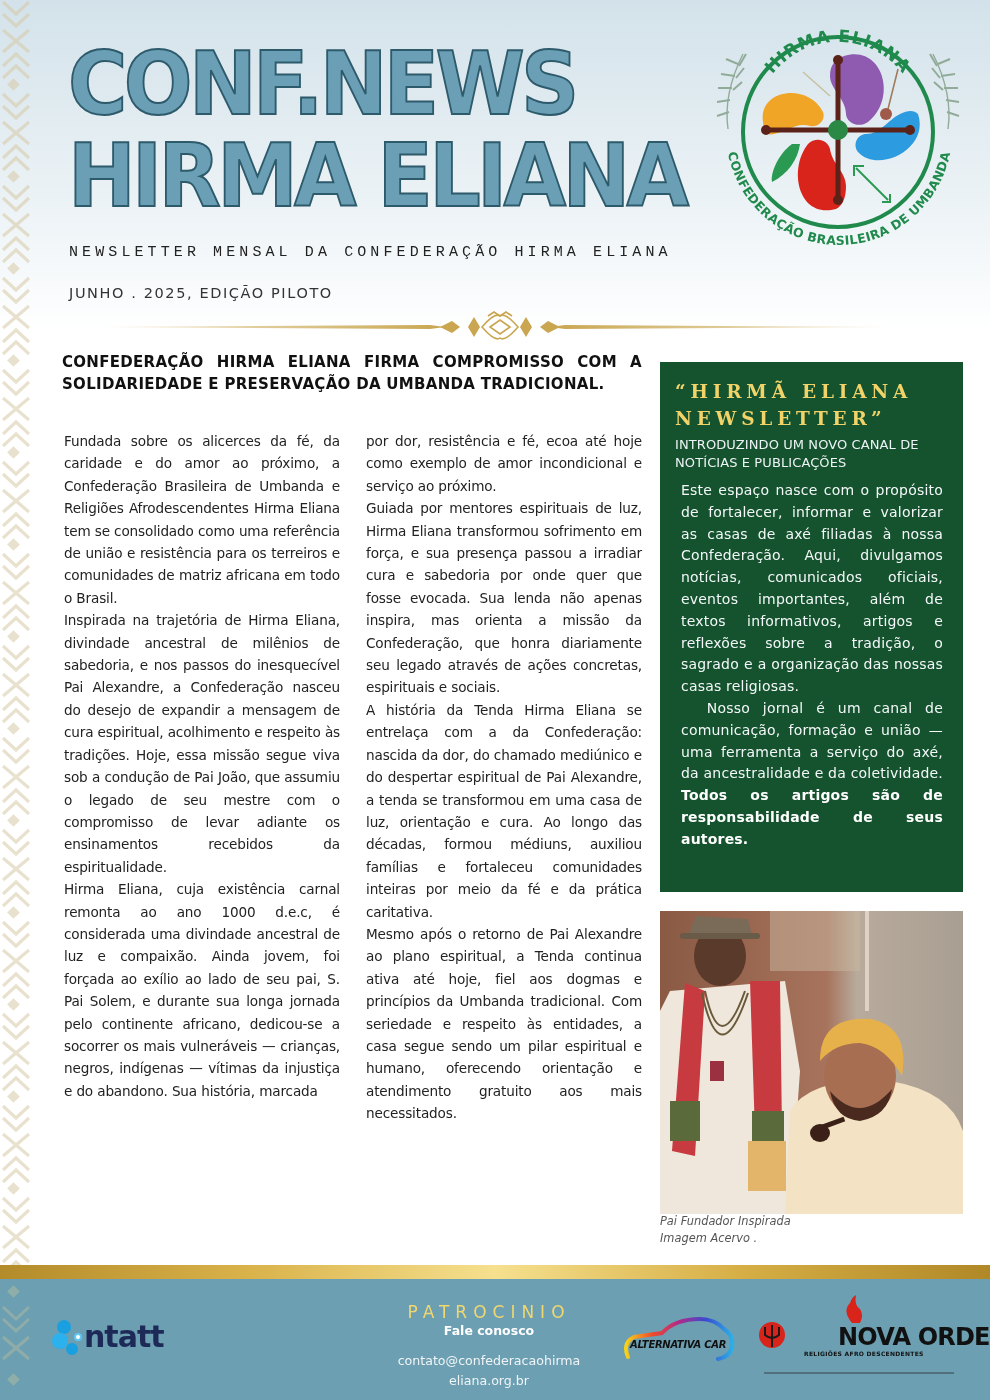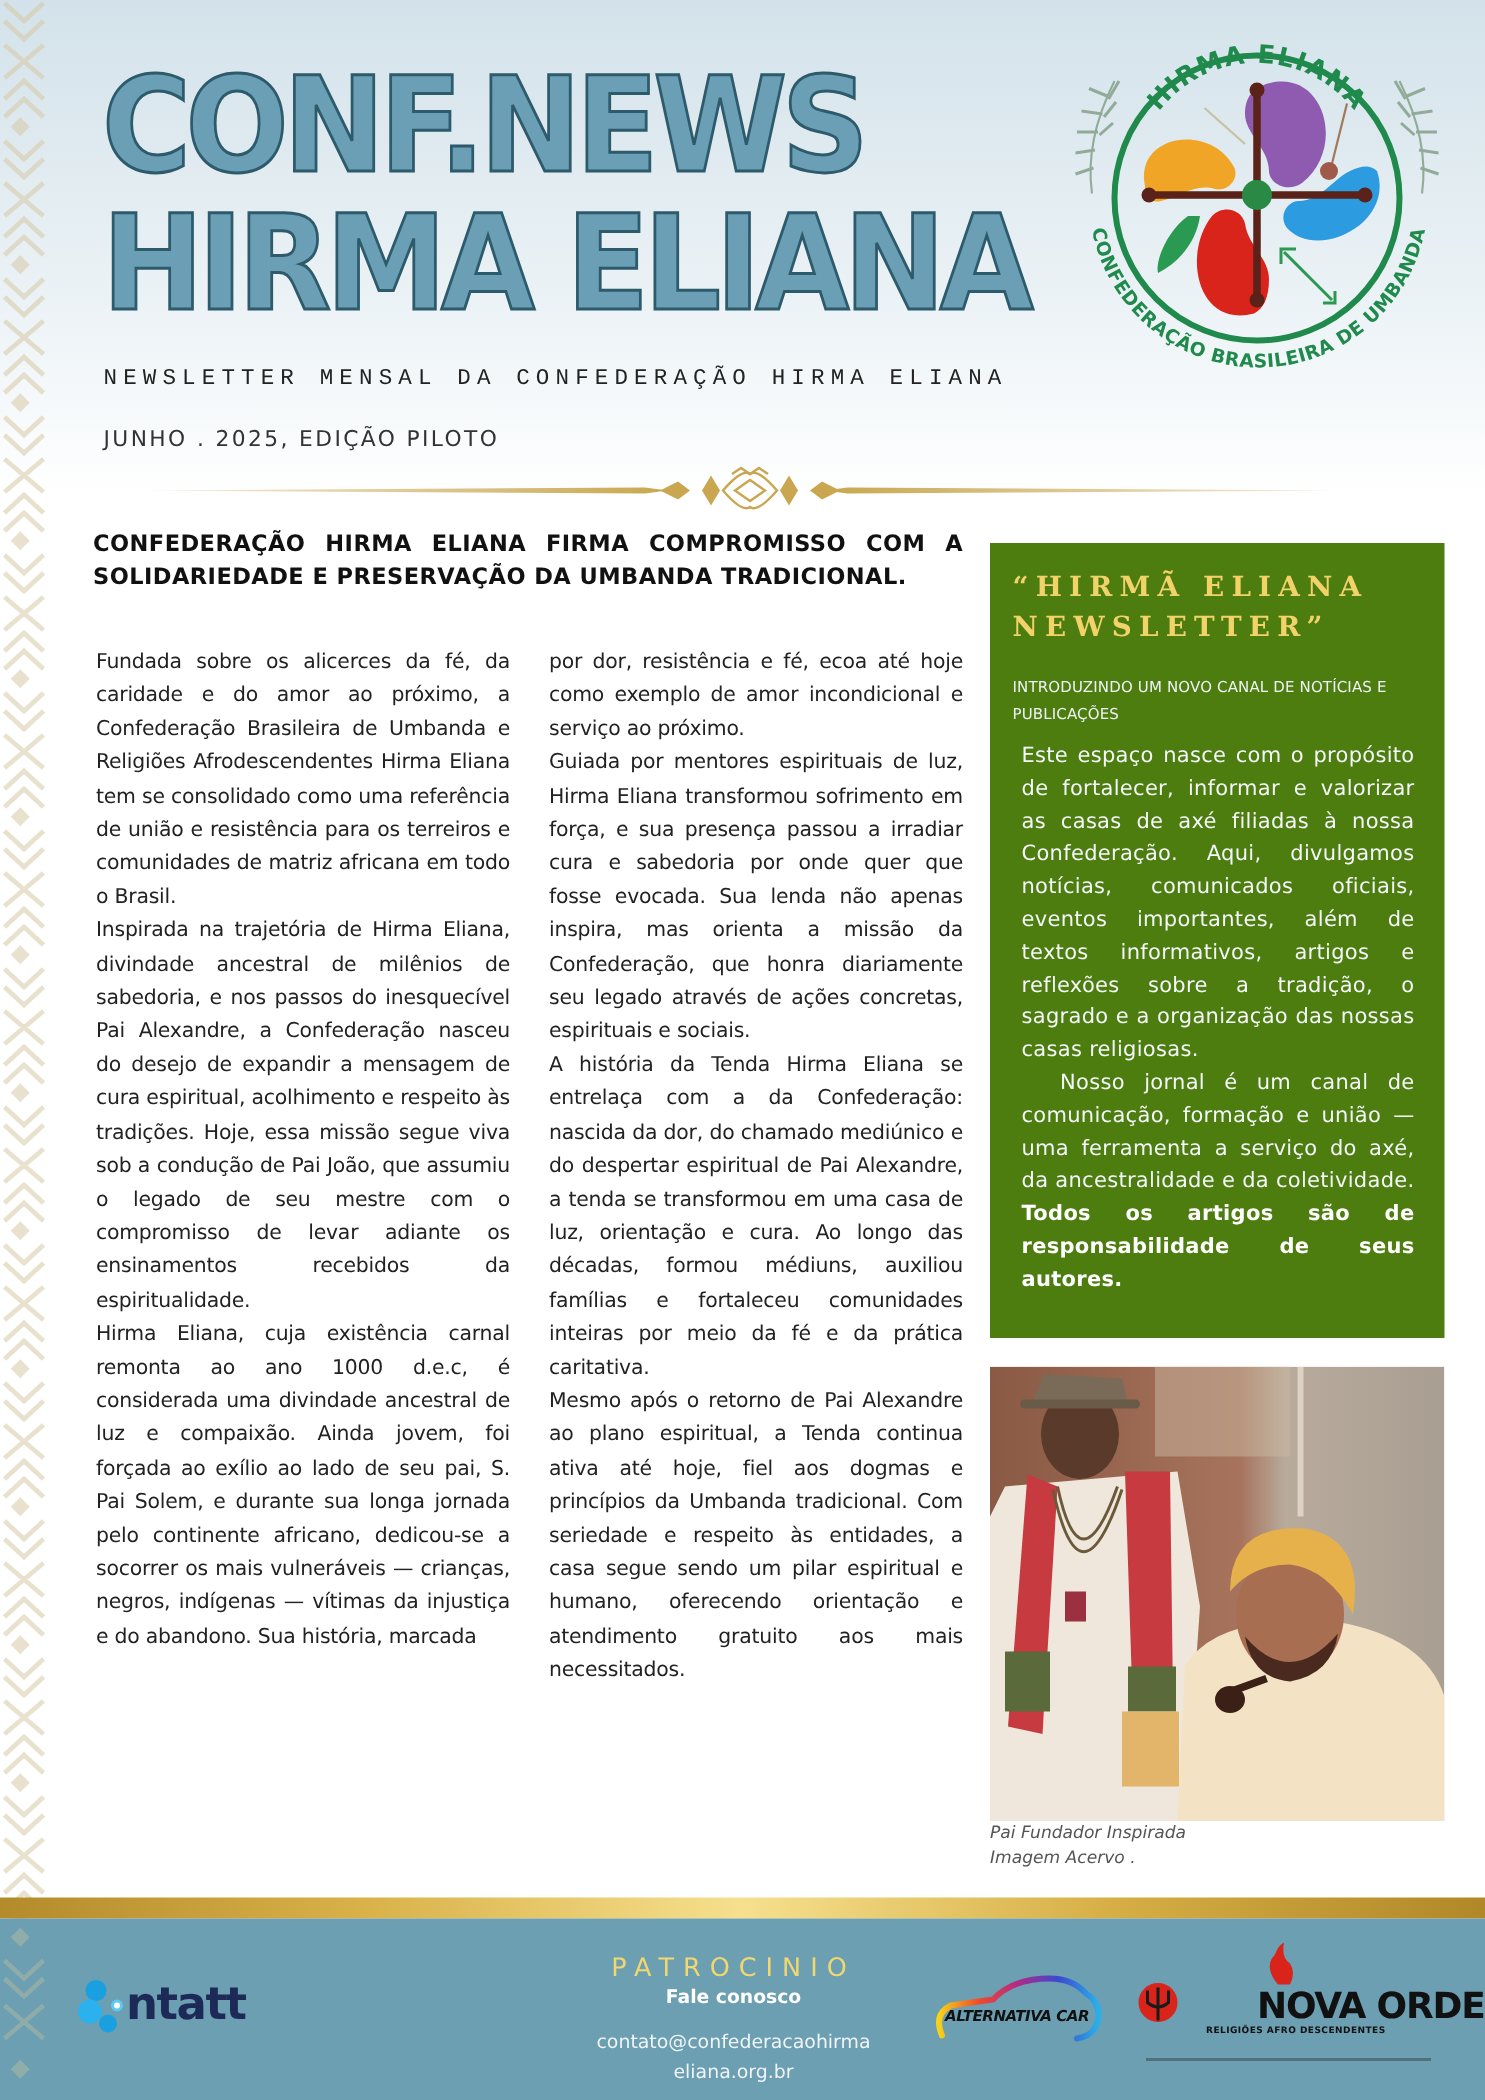--- a/index.html
+++ b/index.html
@@ -63,28 +63,28 @@
     font-family: "DejaVu Sans", sans-serif; font-size: 13.6px; line-height: 22.4px;
     color: #222; text-align: justify; letter-spacing: -0.15px;
   }
   .col p { margin: 0; }
   .col-1 { left: 64px; }
   .col-2 { left: 366px; }
 
   
   .sidebar-box {
     position: absolute; left: 660px; top: 362px; width: 303px; height: 530px;
-    background: #4d7c0f; padding: 16px 20px 0 15px; color: #f2f6f8;
+    background: #14532d; padding: 16px 20px 0 15px; color: #f2f6f8;
   }
   .sb-title {
     font-family: "DejaVu Serif", serif; font-weight: bold; color: #f1d36a;
     font-size: 18.5px; letter-spacing: 4.8px; line-height: 27px;
   }
   .sb-sub {
-    margin-top: 18px; font-size: 10px; line-height: 18px; color: #eef3f6; letter-spacing: 0.1px;
+    margin-top: 4px; font-size: 13px; line-height: 18px; color: #eef3f6; letter-spacing: 0.1px;
   }
   .sb-body {
     margin-top: 8px; padding-left: 6px; font-size: 14px; line-height: 21.8px;
     text-align: justify; color: #f4f8fa; letter-spacing: 0.2px;
   }
   .sb-body p { margin: 0; }
   .sb-body b { font-weight: bold; color: #fff; }
 
   
   .photo {

